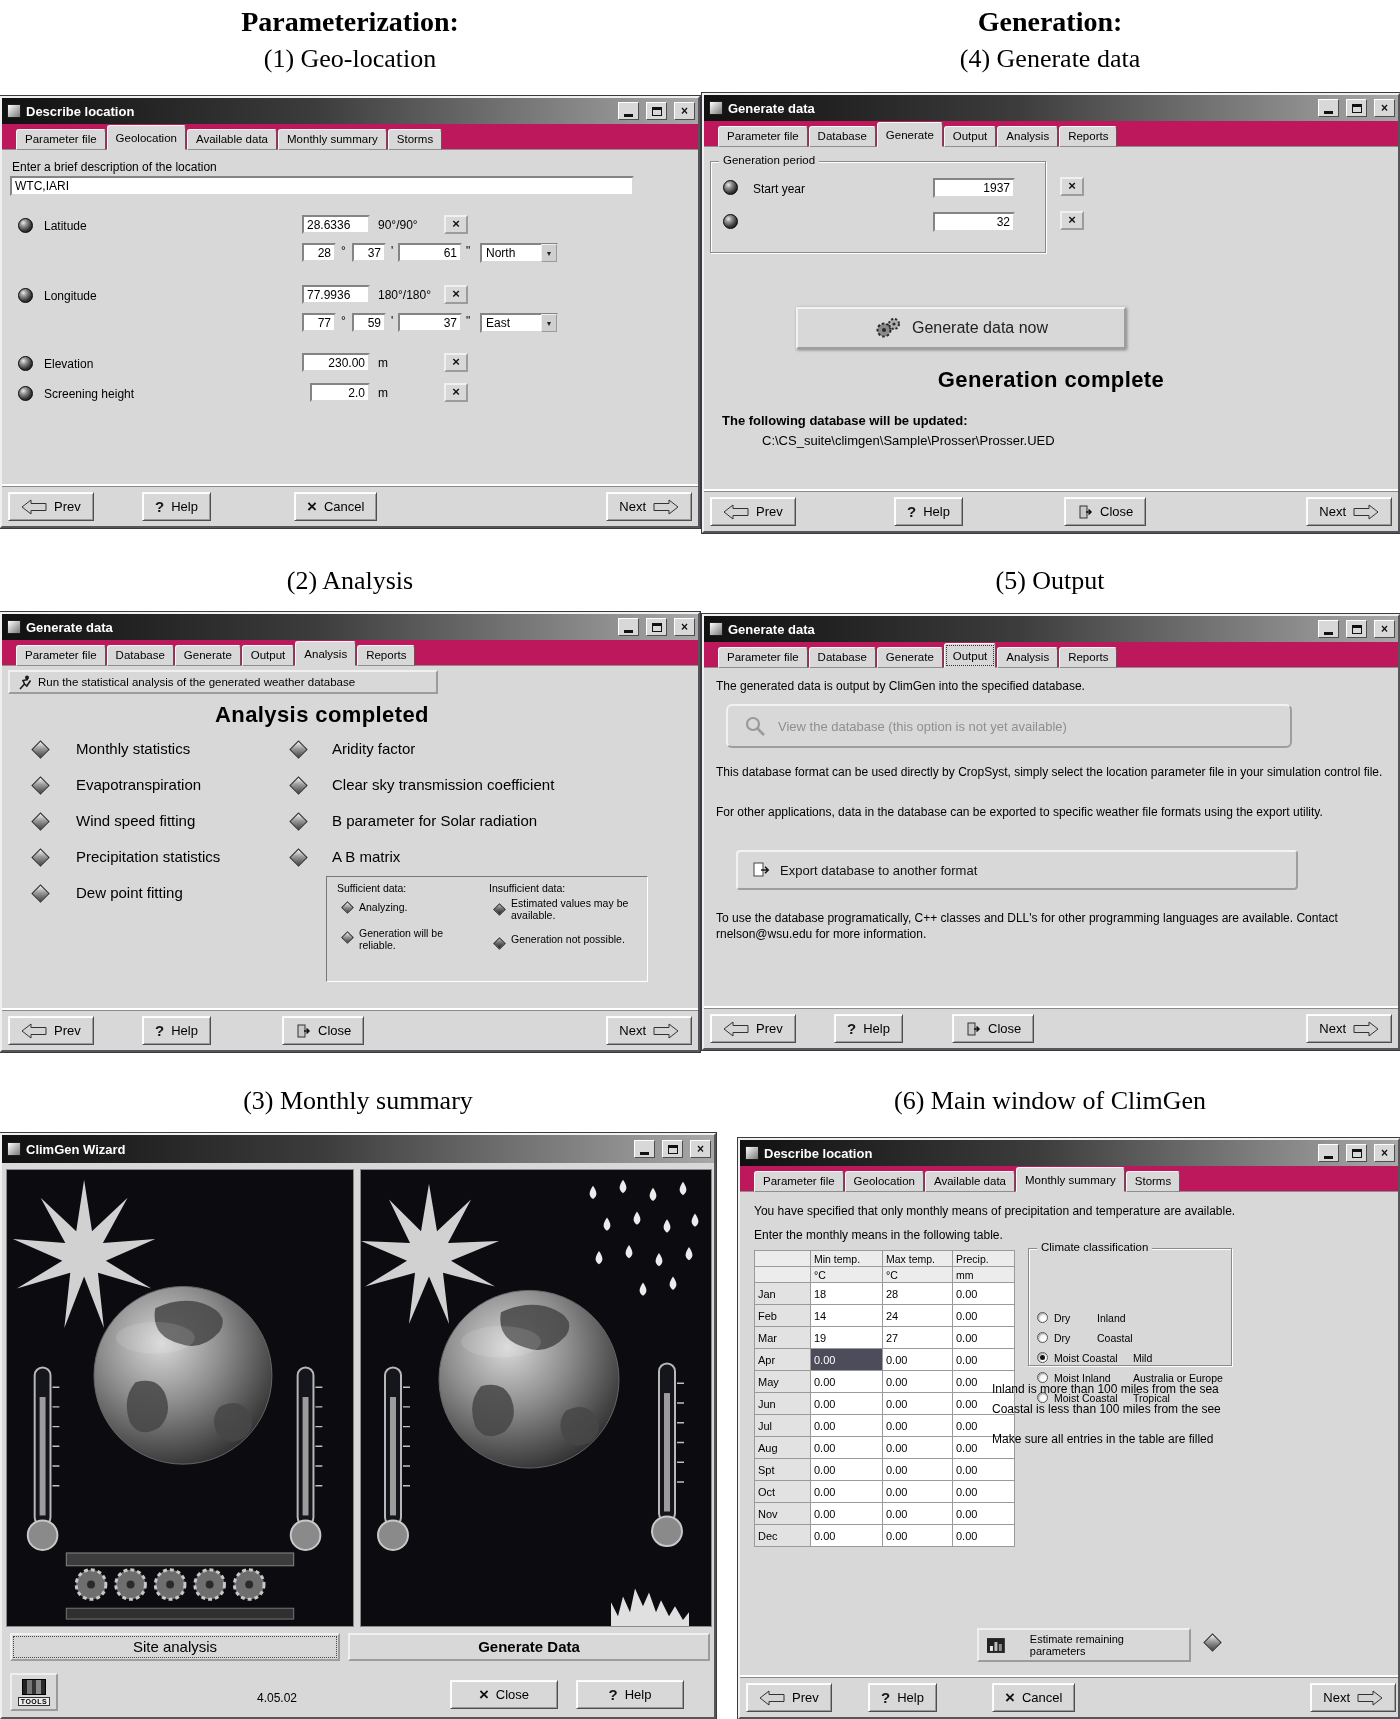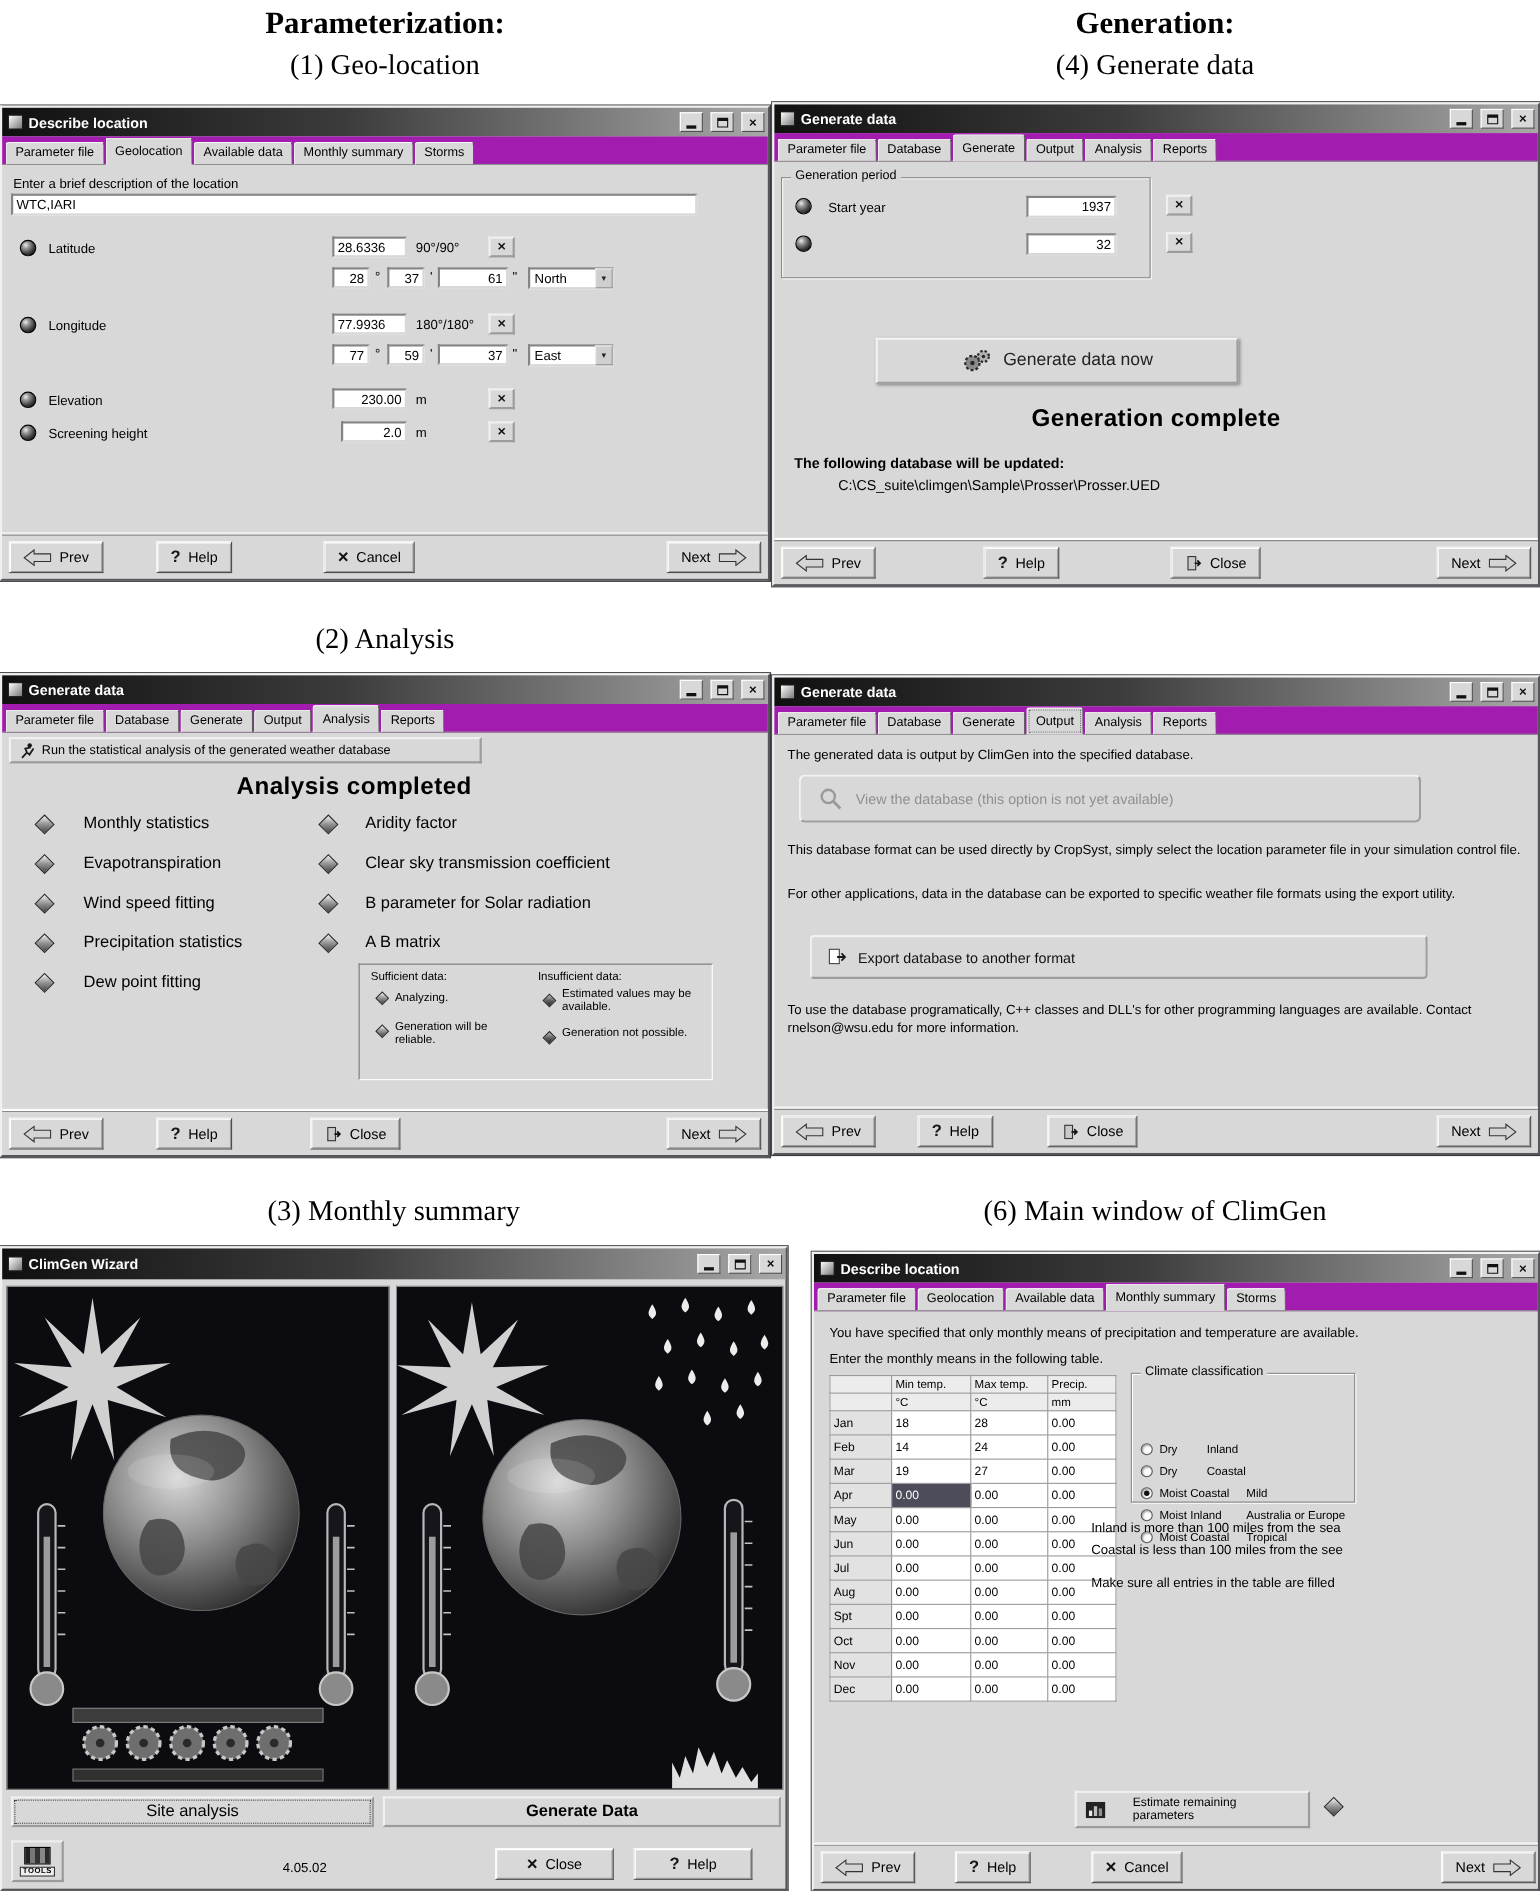--- a/index.html
+++ b/index.html
@@ -16,22 +16,22 @@
   .tbar { position:absolute; top:0; left:0; right:0; height:26px; display:flex; align-items:center; gap:5px; padding:0 3px 0 5px;
           background:linear-gradient(90deg,#101010 0%,#3c3c3c 45%,#a8a8a8 100%); }
   .ticon { width:14px; height:14px; background:linear-gradient(135deg,#ffffff,#777); border:1px solid #1c1c1c; flex:none; }
   .ttext { color:#fff; font-size:13px; font-weight:bold; flex:1; white-space:nowrap; overflow:hidden; }
   .tbtn { width:21px; height:18px; background:#d8d8d8; border:1px solid; border-color:#fff #4e4e4e #4e4e4e #fff;
           display:flex; align-items:center; justify-content:center; font-size:12px; font-weight:bold; color:#111; margin-left:2px; flex:none; }
   .minglyph { display:block; width:9px; height:3px; background:#111; margin-top:9px; }
   .maxglyph { display:block; width:10px; height:9px; border:1px solid #111; border-top-width:3px; }
 
   
-  .tabs { position:absolute; top:26px; left:0; right:0; height:26px; display:flex; align-items:flex-end; padding:0 3px;
-          border-bottom:1px solid #8e8e8e; background:#a21caf; }
+  .tabs { position:absolute; top:26px; left:0; right:0; height:26px; display:flex; align-items:flex-end; padding:0 14px;
+          border-bottom:1px solid #8e8e8e; background:#be185d; }
   .tab { height:21px; padding:3px 8px 0; font-size:11.5px; white-space:nowrap; background:#d8d8d8; position:relative; top:1px;
          border:1px solid; border-color:#f8f8f8 #5a5a5a #8e8e8e #f8f8f8; border-radius:3px 3px 0 0; margin-right:1px; }
   .tab.on { height:25px; padding-top:6px; z-index:2; border-bottom-color:#d8d8d8; }
   .tab.focus { outline:1px dotted #333; outline-offset:-3px; }
 
   
   .nav { position:absolute; left:0; right:0; bottom:0; height:42px; background:#d8d8d8; border-top:1px solid #fff; box-shadow:inset 0 1px 0 #fff, inset 0 2px 0 #8a8a8a; }
   .nbtn { position:absolute; top:7px; height:29px; display:flex; align-items:center; gap:7px; padding:0 12px;
           background:#d8d8d8; border:1px solid; border-color:#fafafa #4e4e4e #4e4e4e #fafafa; box-shadow:inset 1px 1px 0 #fff, inset -1px -1px 0 #9a9a9a; font-size:13px; }
   .qicon { font-weight:bold; font-size:15px; color:#16161a; }
@@ -100,20 +100,21 @@
 </head>
 <body>
 
 <div class="canvas">
 
   <div class="figcap h" style="left:0;top:6px;width:700px;">Parameterization:</div>
   <div class="figcap s" style="left:0;top:44px;width:700px;">(1) Geo-location</div>
   <div class="figcap h" style="left:700px;top:6px;width:700px;">Generation:</div>
   <div class="figcap s" style="left:700px;top:44px;width:700px;">(4) Generate data</div>
   <div class="figcap s" style="left:0;top:566px;width:700px;">(2) Analysis</div>
+  <div class="figcap s" style="left:700px;top:566px;width:700px;">(5) Output</div>
   <div class="figcap s" style="left:0;top:1086px;width:716px;">(3) Monthly summary</div>
   <div class="figcap s" style="left:700px;top:1086px;width:700px;">(6) Main window of ClimGen</div>
 
   <div class="win" style="left:0;top:96px;width:700px;height:432px;">
     <div class="tbar">
       <span class="ticon"></span>
       <span class="ttext">Describe location</span>
       <span class="tbtn">
           <i class="minglyph"></i>
         </span>

